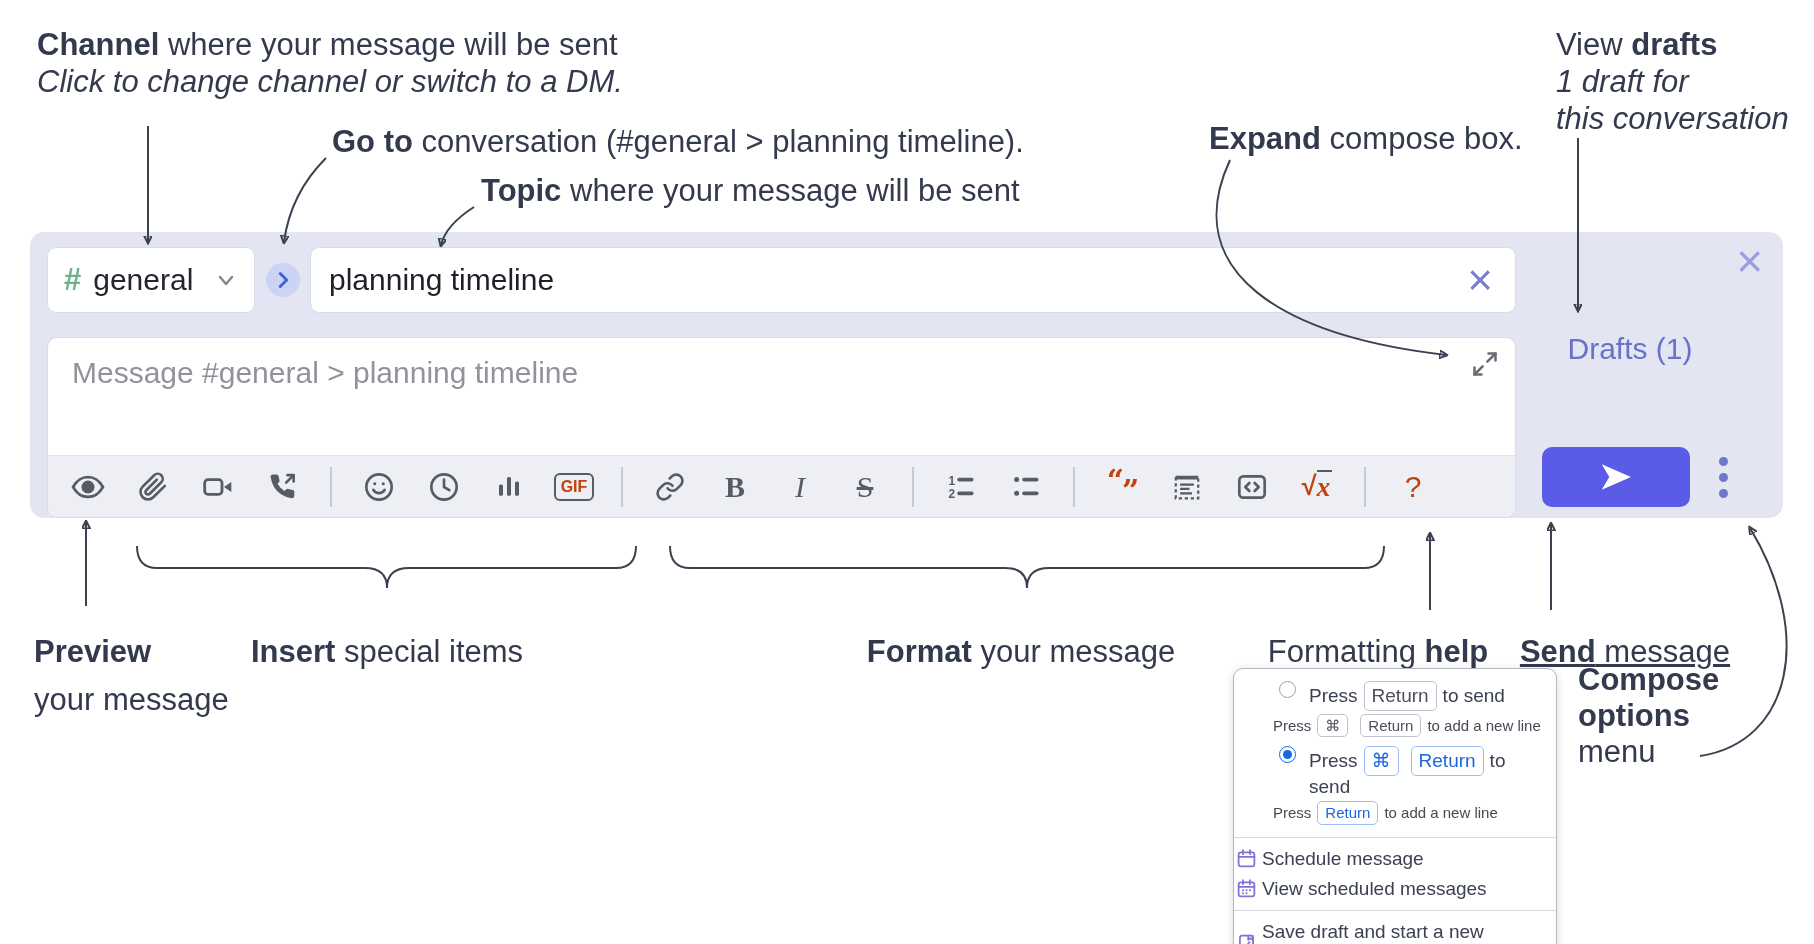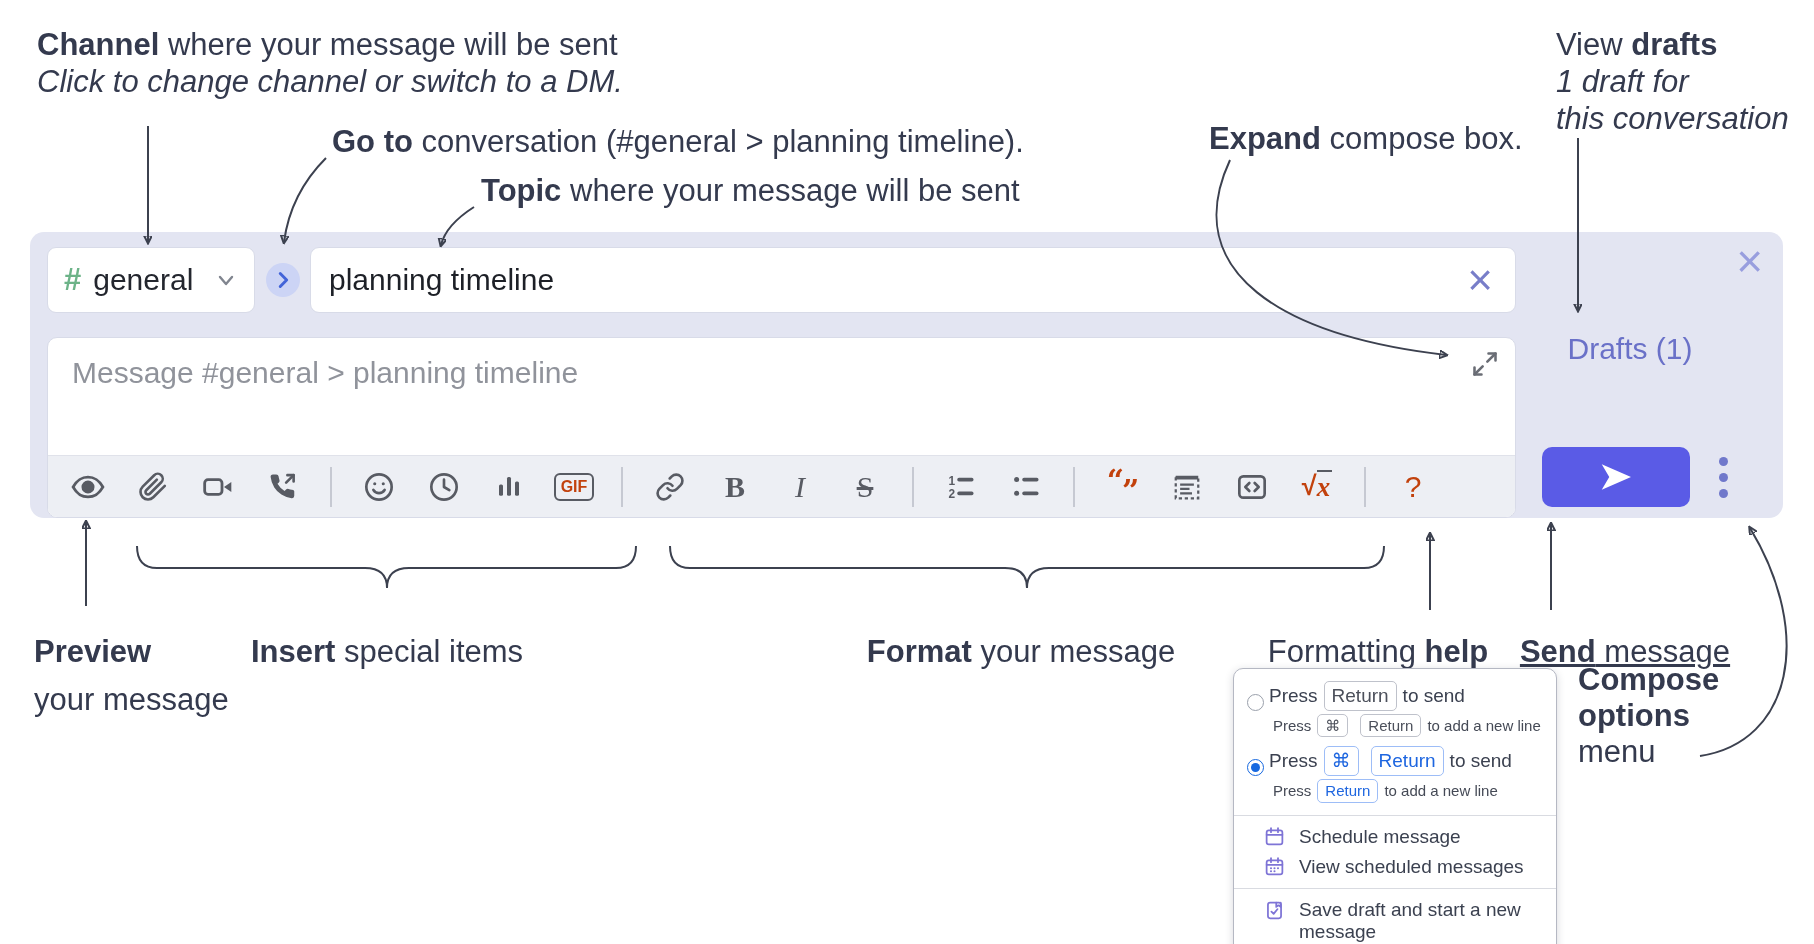--- a/index.html
+++ b/index.html
@@ -64,31 +64,31 @@
   #send-btn{position:absolute;left:1512px;top:215px;width:148px;height:60px;border-radius:10px;
     background:#5a5be6;border:none;display:flex;align-items:center;justify-content:center;cursor:pointer;}
   #compose-opts-btn{position:absolute;left:1678px;top:217px;width:30px;height:56px;
     display:flex;flex-direction:column;align-items:center;justify-content:center;gap:7px;cursor:pointer;}
   #compose-opts-btn .dot{width:9px;height:9px;border-radius:50%;background:#7078cb;}
 
   
   #popup{position:absolute;left:1233px;top:668px;width:324px;box-sizing:border-box;
     background:#fff;border:1.5px solid #b5b8c3;border-radius:10px;
     box-shadow:0 2px 8px rgba(40,44,60,.18);padding:9px 0 8px 0;color:#3b4150;}
-  .popt{display:flex;align-items:flex-end;gap:5px;padding:3px 13px;font-size:19px;}
+  .popt{display:flex;align-items:flex-start;gap:13px;padding:3px 13px;font-size:19px;margin-left:32px;}
   .psub{padding:0 13px 6px 39px;font-size:15px;color:#454a56;display:flex;align-items:center;}
   .radio{width:17px;height:17px;border-radius:50%;border:1.5px solid #9aa0ab;box-sizing:border-box;
     flex:0 0 auto;display:flex;align-items:center;justify-content:center;background:#fff;}
   .radio.sel{border-color:#1668e0;}
   .radio.sel::after{content:"";width:9px;height:9px;border-radius:50%;background:#1668e0;}
   .kbd{display:inline-block;border:1px solid #bfc2cb;border-radius:5px;background:#fff;
     padding:0 7px;margin:0 6px;color:#4c505b;line-height:1.45;white-space:nowrap;}
   .kbd.blue{border-color:#9dbdf7;color:#1e66e0;}
   .pdiv{height:1px;background:#d9dbe1;margin:6px 0;}
-  .pitem{display:flex;align-items:flex-start;gap:14px;padding:4px 30px;font-size:19px;cursor:pointer;}
+  .pitem{display:flex;align-items:center;gap:5px;padding:4px 2px;font-size:19px;cursor:pointer;}
   .pitem svg{flex:0 0 auto;}
 </style>
 </head>
 <body>
 
 <div id="stage">
 
   <div class="ann" style="left:37px;top:26px;">
     <div><b>Channel</b><span> where your message will be sent</span></div>
     <div class="it">Click to change channel or switch to a DM.</div>

